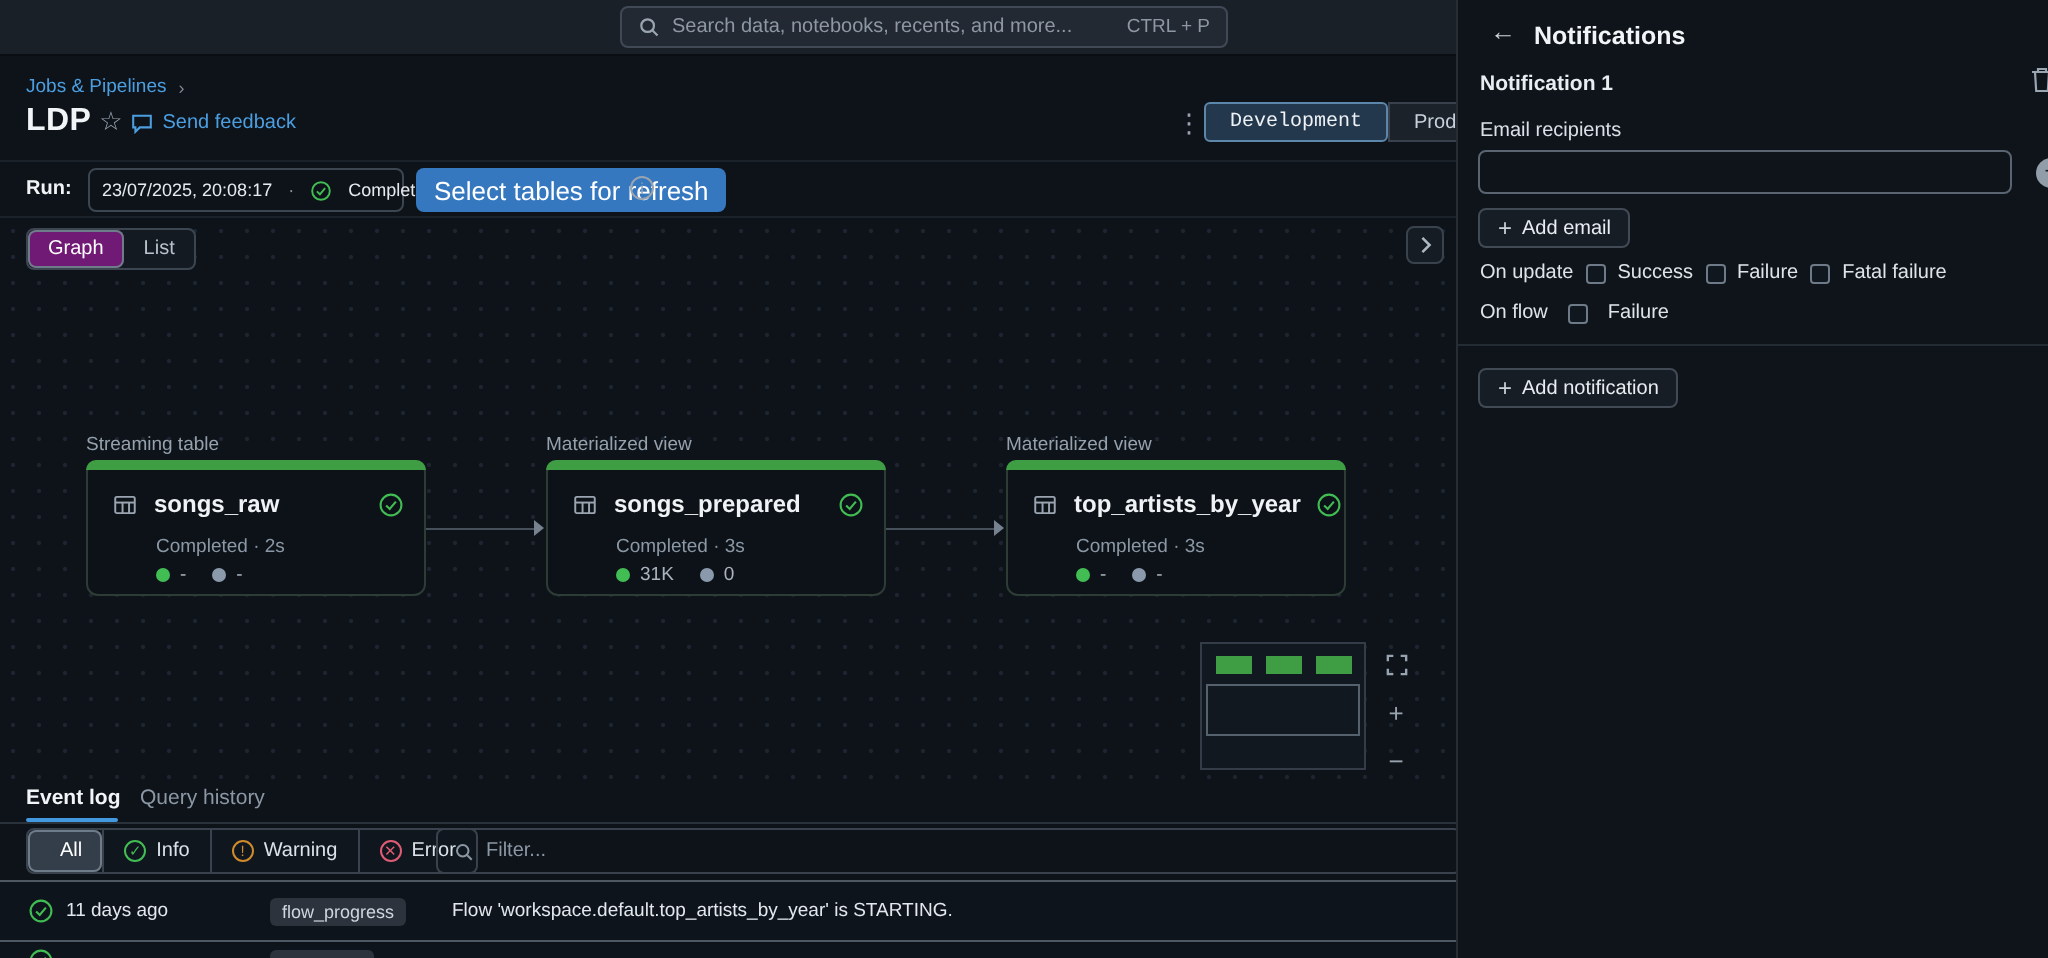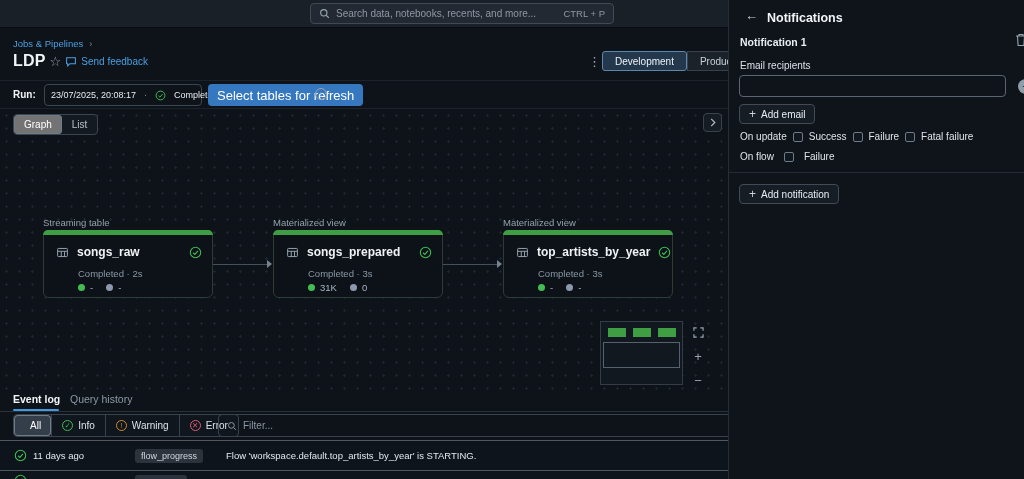--- a/index.html
+++ b/index.html
@@ -20,37 +20,37 @@
   .title-row { position:absolute; left:13px; top:52px; display:flex; align-items:center; gap:4px; }
   .page-title { font-size:16px; font-weight:bold; color:#f2f5f8; letter-spacing:.2px; }
   .star { color:#9aa5b1; font-size:13px; cursor:pointer; }
   .feedback { display:flex; align-items:center; gap:4px; color:#4b9fe1; font-size:10px; cursor:pointer; }
   .hdr-div1 { position:absolute; left:0; top:80px; width:731px; height:1px; background:#1b222a; }
   .hdr-div2 { position:absolute; left:0; top:108px; width:731px; height:1px; background:#1b222a; }
 
   .kebab { position:absolute; left:588px; top:53px; font-size:13px; color:#9aa5b1; cursor:pointer; line-height:18px; }
   .env-tabs { position:absolute; left:602px; top:51px; display:flex; height:20px; }
   .env-tab { font-size:10px; display:flex; align-items:center; padding:0 12px; border:1px solid #39424c; background:#1b222a; color:#c8d1da; white-space:nowrap; cursor:pointer; }
-  .env-tab.selected { background:#24384d; border-color:#5d87aa; color:#eef2f6; border-radius:3px; }
+  .env-tab.selected { background:#24384d; border-color:#5d87aa; color:#eef2f6; border-radius:3px;font-family:Liberation Mono, monospace; }
 
   
   .run-label { position:absolute; left:13px; top:89px; font-size:10px; font-weight:bold; color:#f0f4f7; }
   .run-dd { position:absolute; left:44px; top:84px; height:22px; width:158px; border:1px solid #3c4650; border-radius:4px; display:flex; align-items:center; gap:8px; padding:0 6px; cursor:pointer; }
   .run-dd .ts { font-size:9px; color:#e6ebf0; white-space:nowrap; }
   .run-dd .dot { color:#8b97a4; font-size:9px; }
   .run-dd .st { font-size:9px; color:#e6ebf0; white-space:nowrap; }
   .btn-primary { position:absolute; left:208px; top:84px; height:22px; background:#3578bf; border:none; border-radius:4px; color:#fff; font-size:13px; padding:0 9px; font-family:inherit; cursor:pointer; white-space:nowrap; }
   .info-circ { position:absolute; left:315px; top:88px; width:12px; height:12px; border:1px solid #98a4b0; border-radius:50%; color:#98a4b0; font-size:8px; display:flex; align-items:center; justify-content:center; cursor:pointer; }
 
   
   .canvas { position:absolute; left:0; top:109px; width:731px; height:281px;
             background-image:radial-gradient(#1d2630 1px, transparent 1.1px); background-size:13px 13px; }
   .view-toggle { position:absolute; left:13px; top:5px; display:flex; height:21px; border:1px solid #3c4650; border-radius:4px; overflow:hidden; background:#141a21; }
   .vt-seg { font-size:10px; display:flex; align-items:center; padding:0 10px; color:#b9c3cc; cursor:pointer; }
-  .vt-seg.selected { background:#737373; color:#fff; box-shadow:inset 0 0 0 1px #6e7b88; border-radius:4px; }
+  .vt-seg.selected { background:#701a75; color:#fff; box-shadow:inset 0 0 0 1px #6e7b88; border-radius:4px; }
   .collapse-btn { position:absolute; left:703px; top:4px; width:19px; height:19px; border:1px solid #3a434d; border-radius:4px; background:#161c23; color:#aeb8c2; display:flex; align-items:center; justify-content:center; cursor:pointer; }
 
   .node-type { position:absolute; font-size:9.5px; color:#95a1ad; top:108px; white-space:nowrap; }
   .node { position:absolute; top:121px; width:170px; height:68px; background:#0c1218; border:1px solid #2d3c35; border-radius:6px; cursor:pointer; }
   .node .strip { position:absolute; left:-1px; top:-1px; right:-1px; height:5px; background:#3f9d43; border-radius:6px 6px 0 0; }
   .node .r1 { position:absolute; left:12px; top:14px; right:10px; display:flex; align-items:center; gap:8px; }
   .node .tbl-ic { color:#9aa5b1; flex:none; }
   .node .nm { font-size:12px; font-weight:600; color:#f0f3f6; white-space:nowrap; flex:1; }
   .node .chk { flex:none; color:#41bd53; }
   .node .r2 { position:absolute; left:34px; top:37px; font-size:9.5px; color:#8b97a4; white-space:nowrap; }

